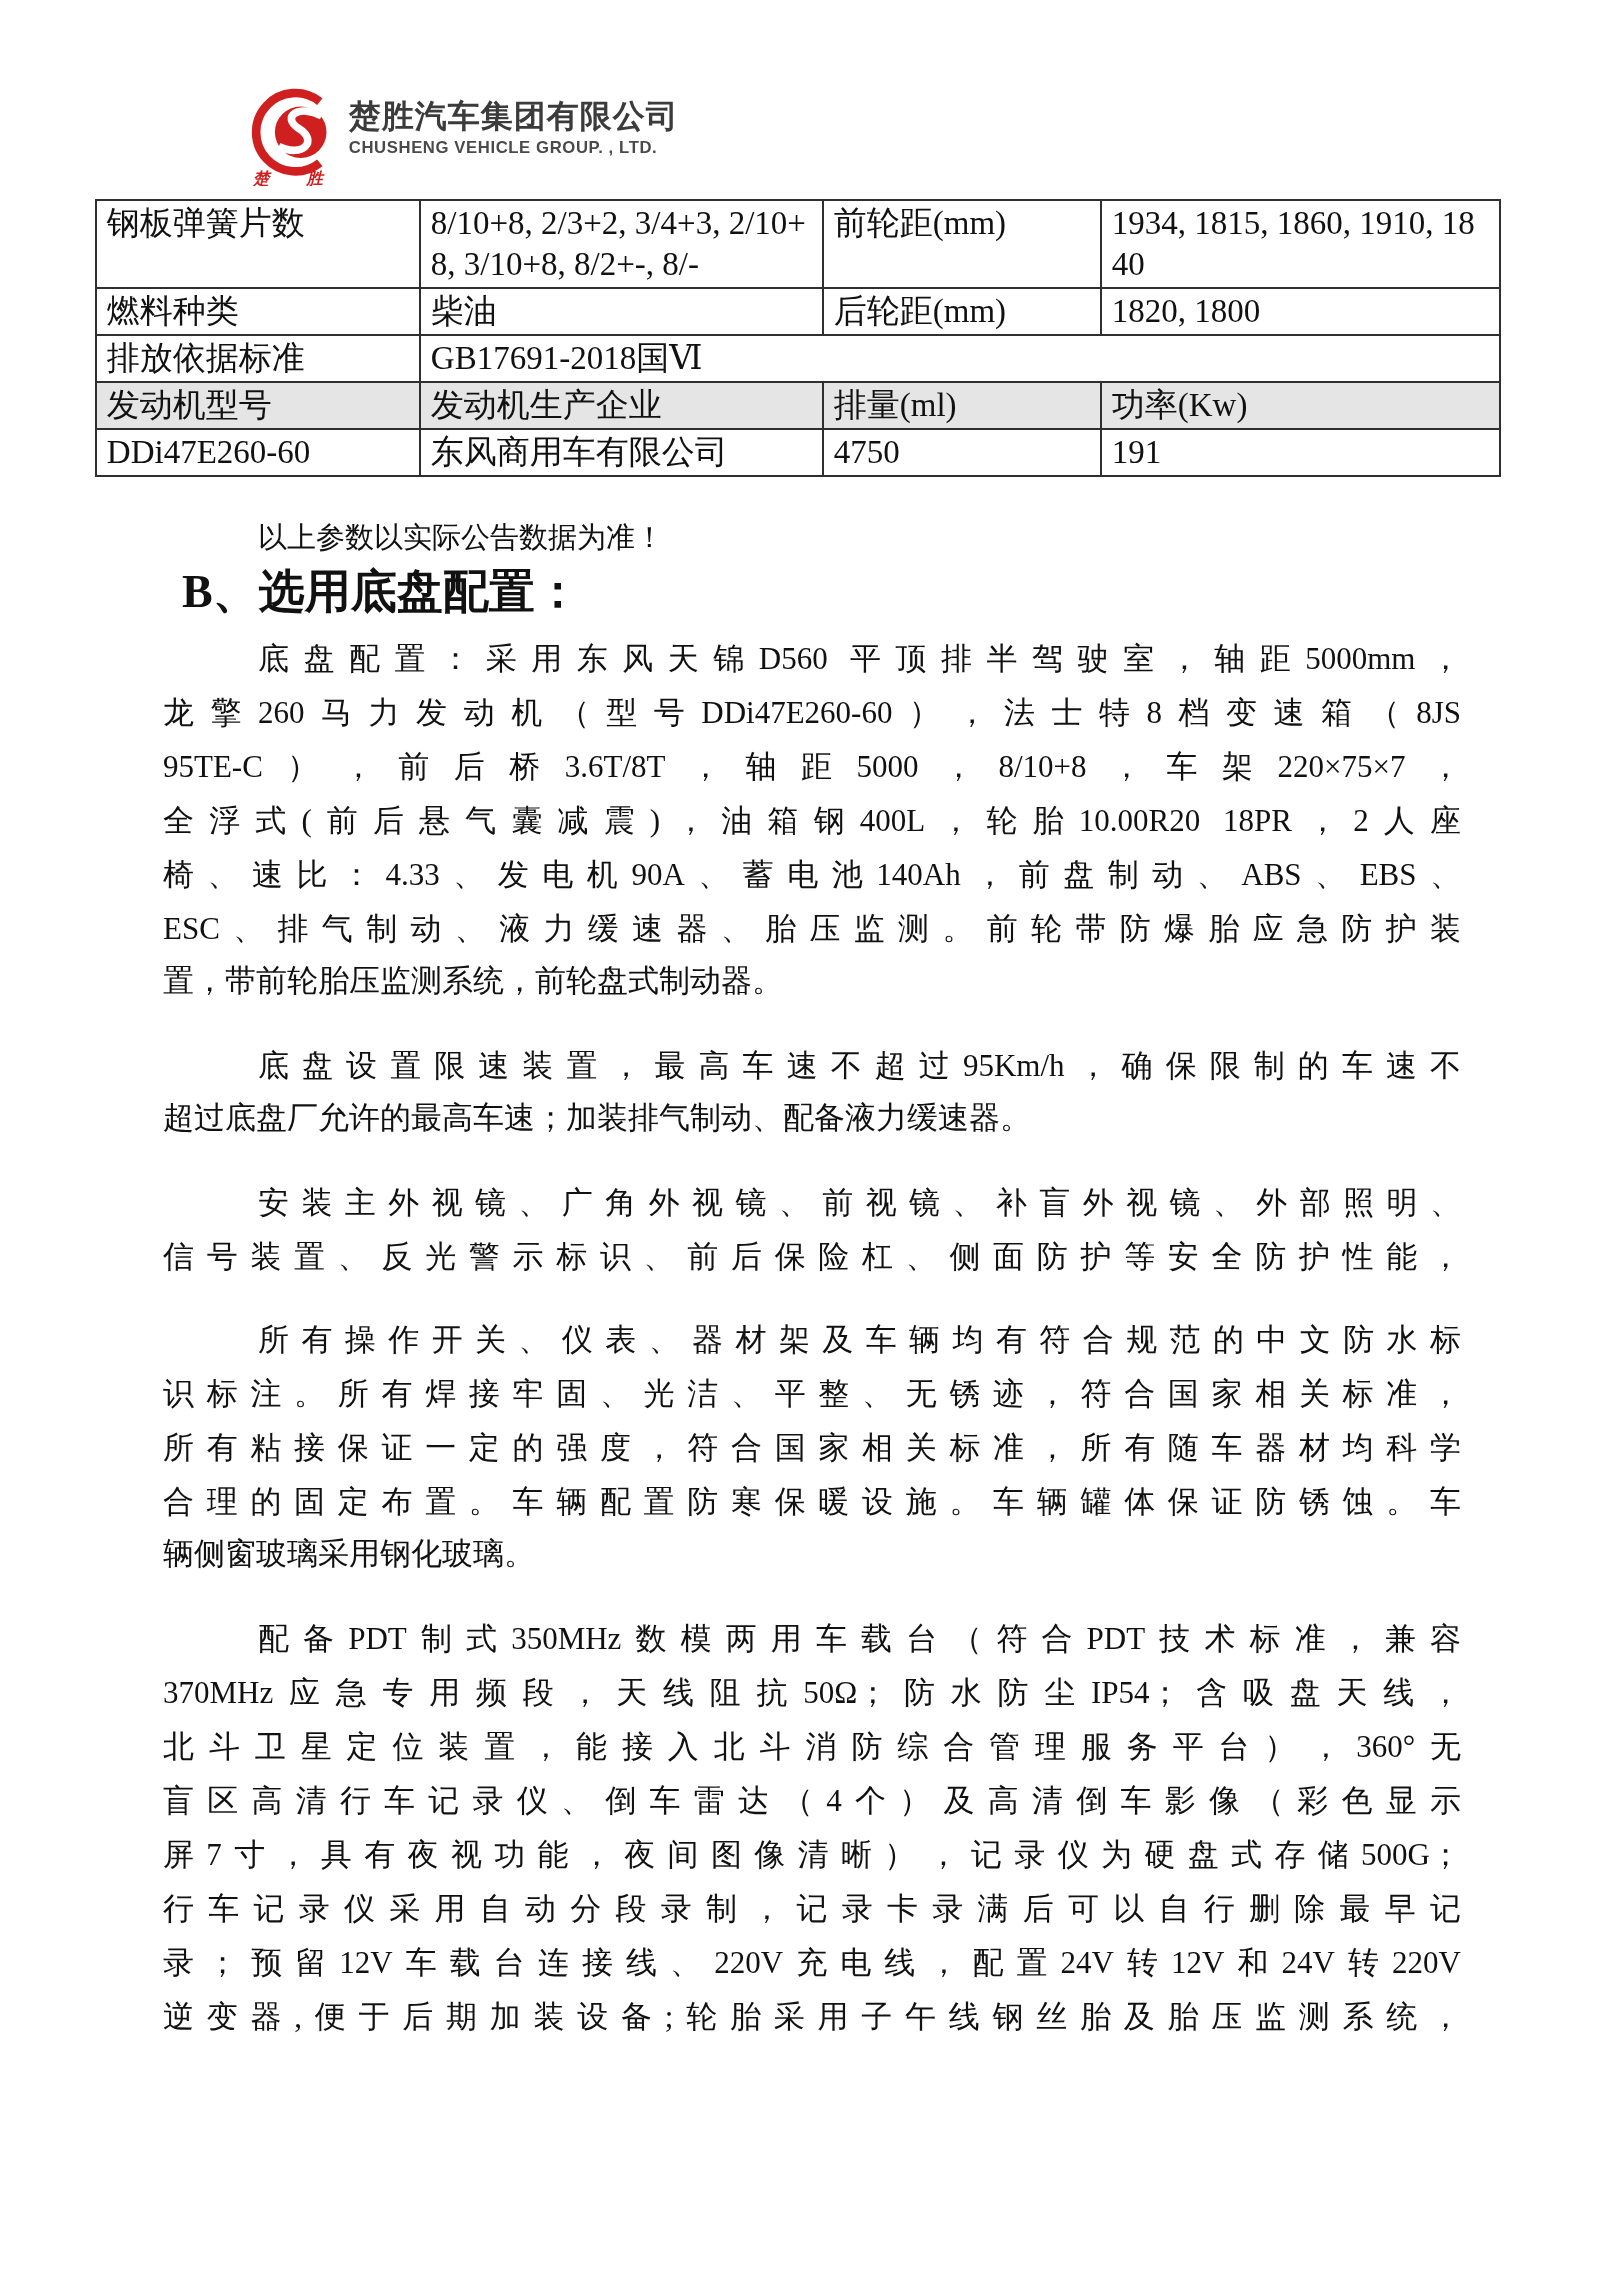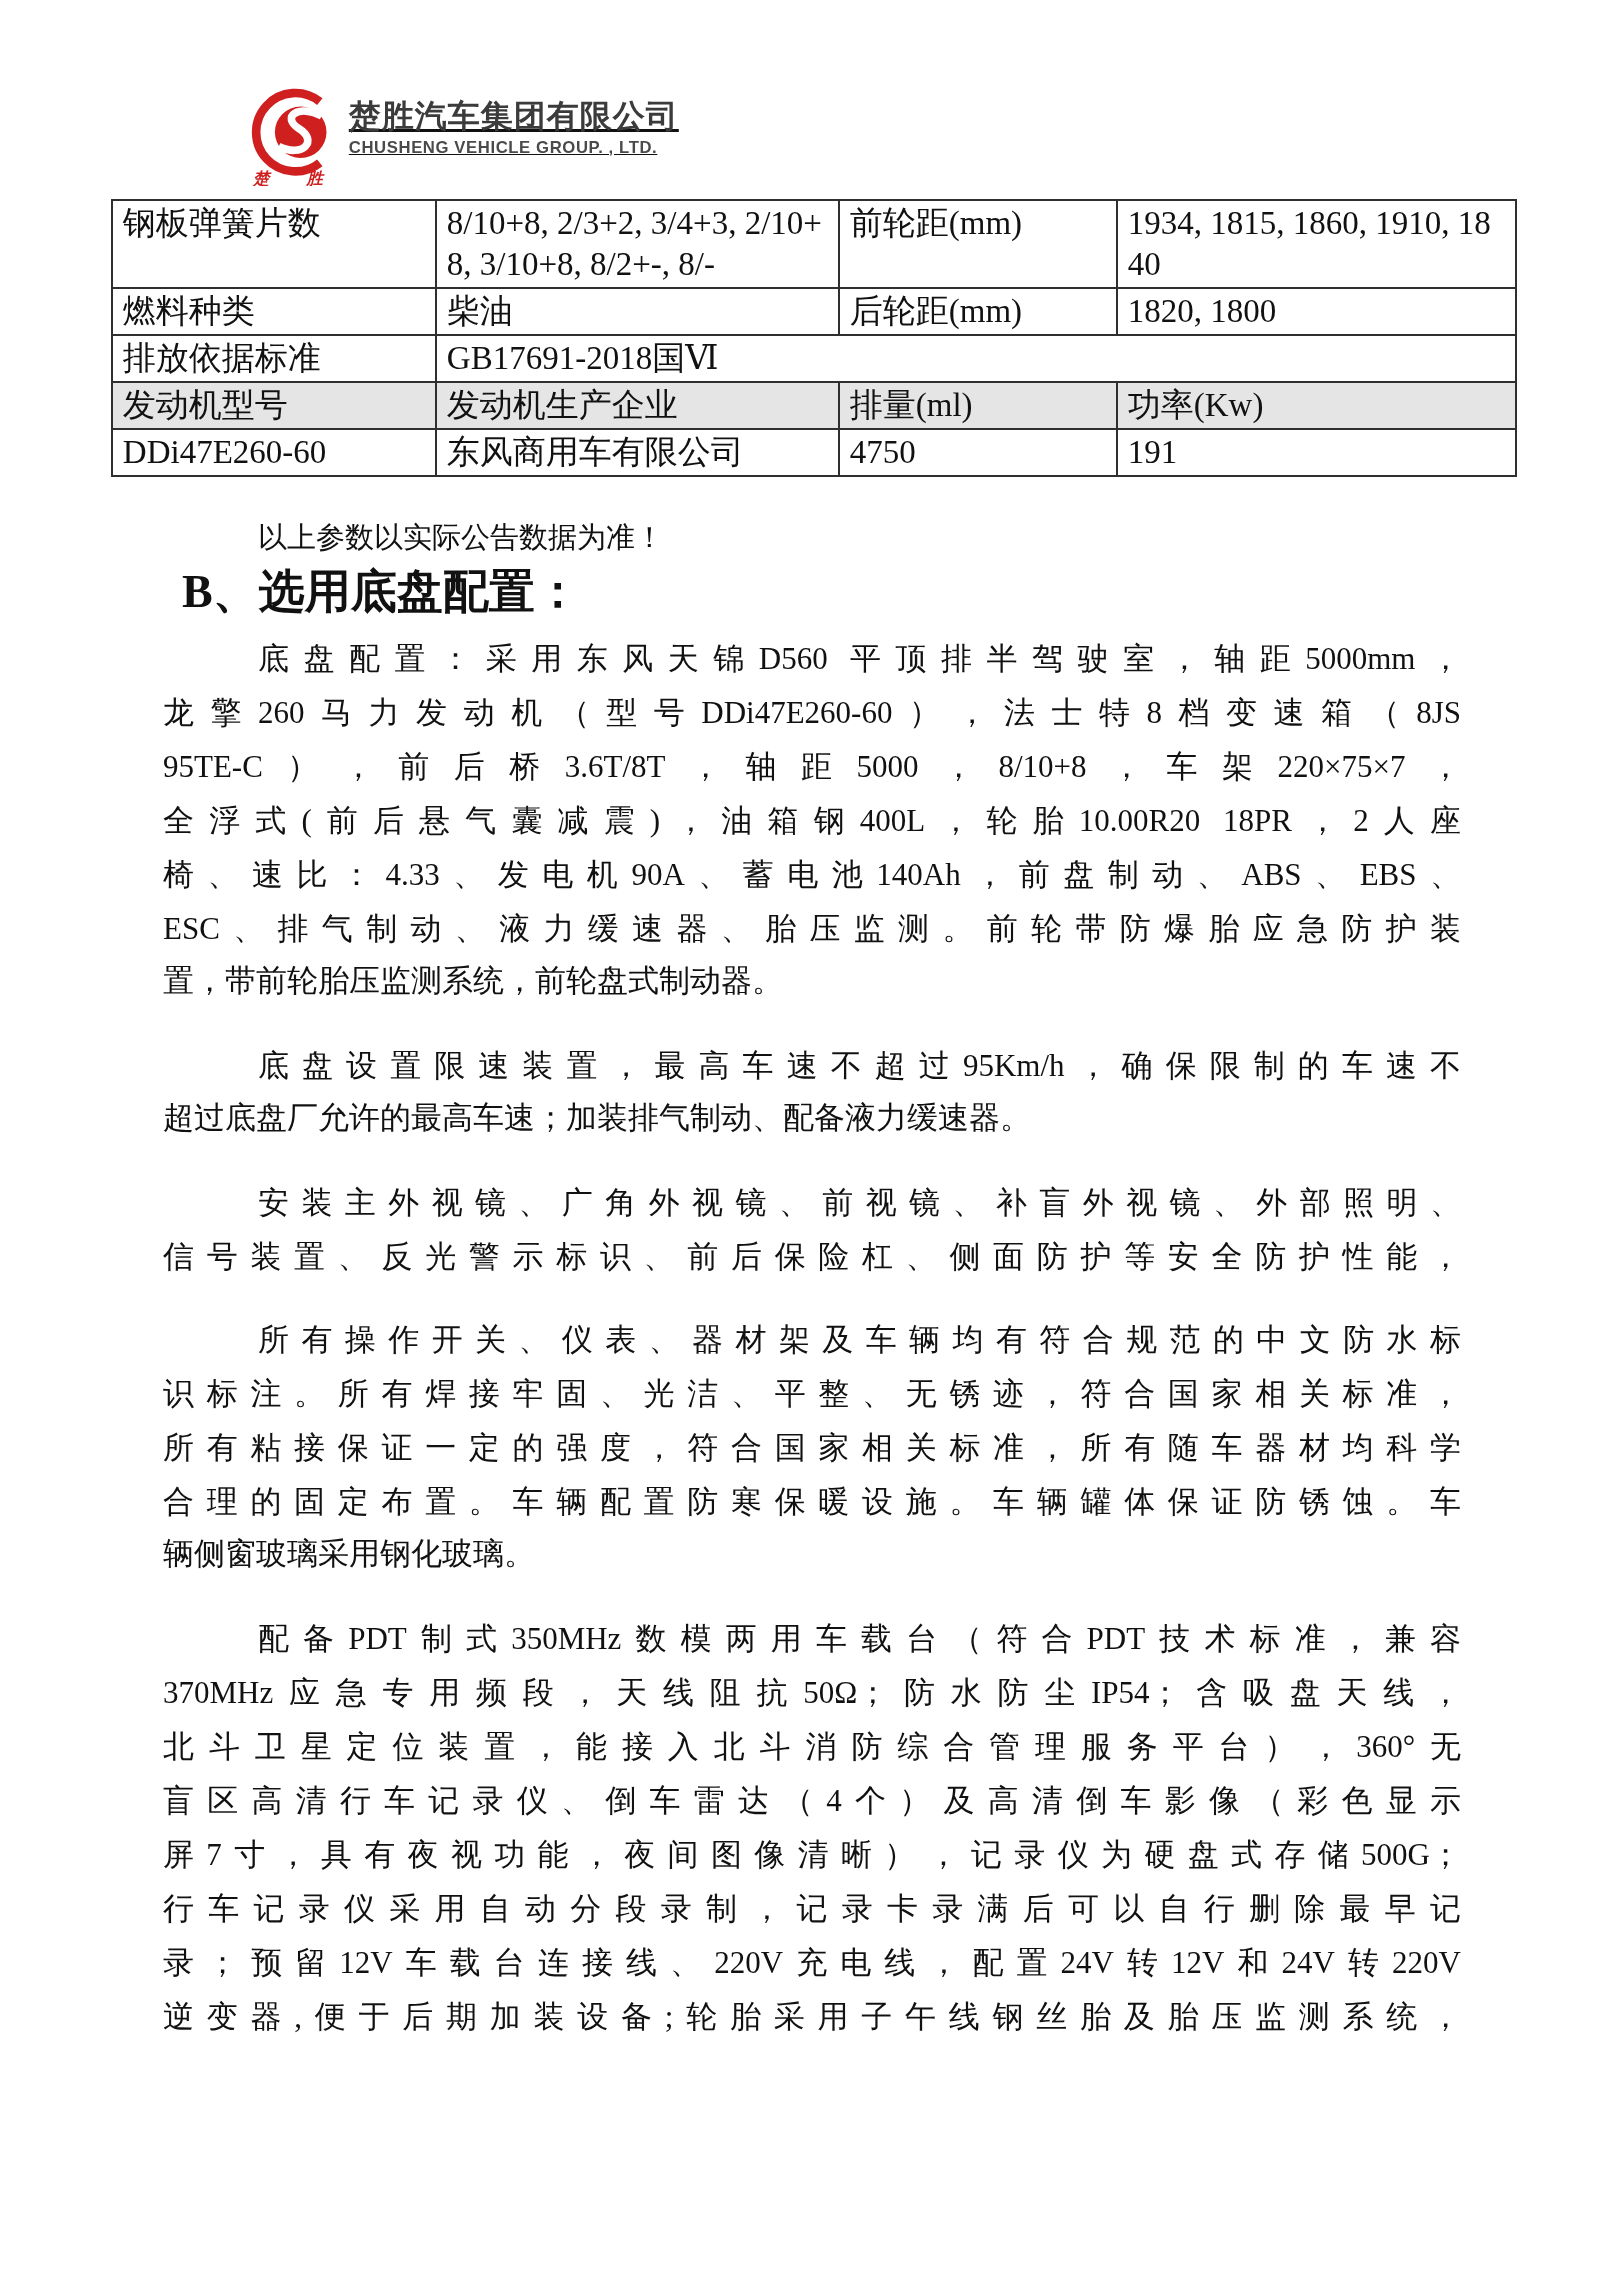--- a/index.html
+++ b/index.html
@@ -9,27 +9,27 @@
     margin:0 auto;
     background:#ffffff;
     font-family:"Liberation Serif","DejaVu Serif",serif;
     color:#111;
     overflow:hidden;
   }
 
   
   .logo{position:absolute;left:251px;top:88px;display:flex;align-items:flex-start;}
   .logo-mark{width:86px;height:98px;flex:0 0 auto;}
-  .logo-textblock{margin-left:11.8px;padding-top:9.8px;font-family:"Liberation Sans","DejaVu Sans",sans-serif;text-decoration:underline;}
+  .logo-textblock{margin-left:11.8px;padding-top:9.8px;font-family:"Liberation Sans","DejaVu Sans",sans-serif;}
   .logo-cn{font-size:32px;font-weight:bold;color:#3b3b3b;letter-spacing:1px;line-height:1.15;white-space:nowrap;}
   .logo-en{font-size:16.7px;font-weight:bold;color:#4a4a4a;letter-spacing:0.6px;margin-top:3px;white-space:nowrap;}
 
   
   .spec-table{
-    position:absolute;left:111px;top:199px;
+    position:absolute;left:95px;top:199px;
     width:1405px;
     border-collapse:collapse;table-layout:fixed;
     font-size:33px;
   }
   .spec-table td{
     border:2px solid #2f2f2f;
     padding:2px 9.8px;
     line-height:41px;
     vertical-align:top;
     word-break:break-all;

